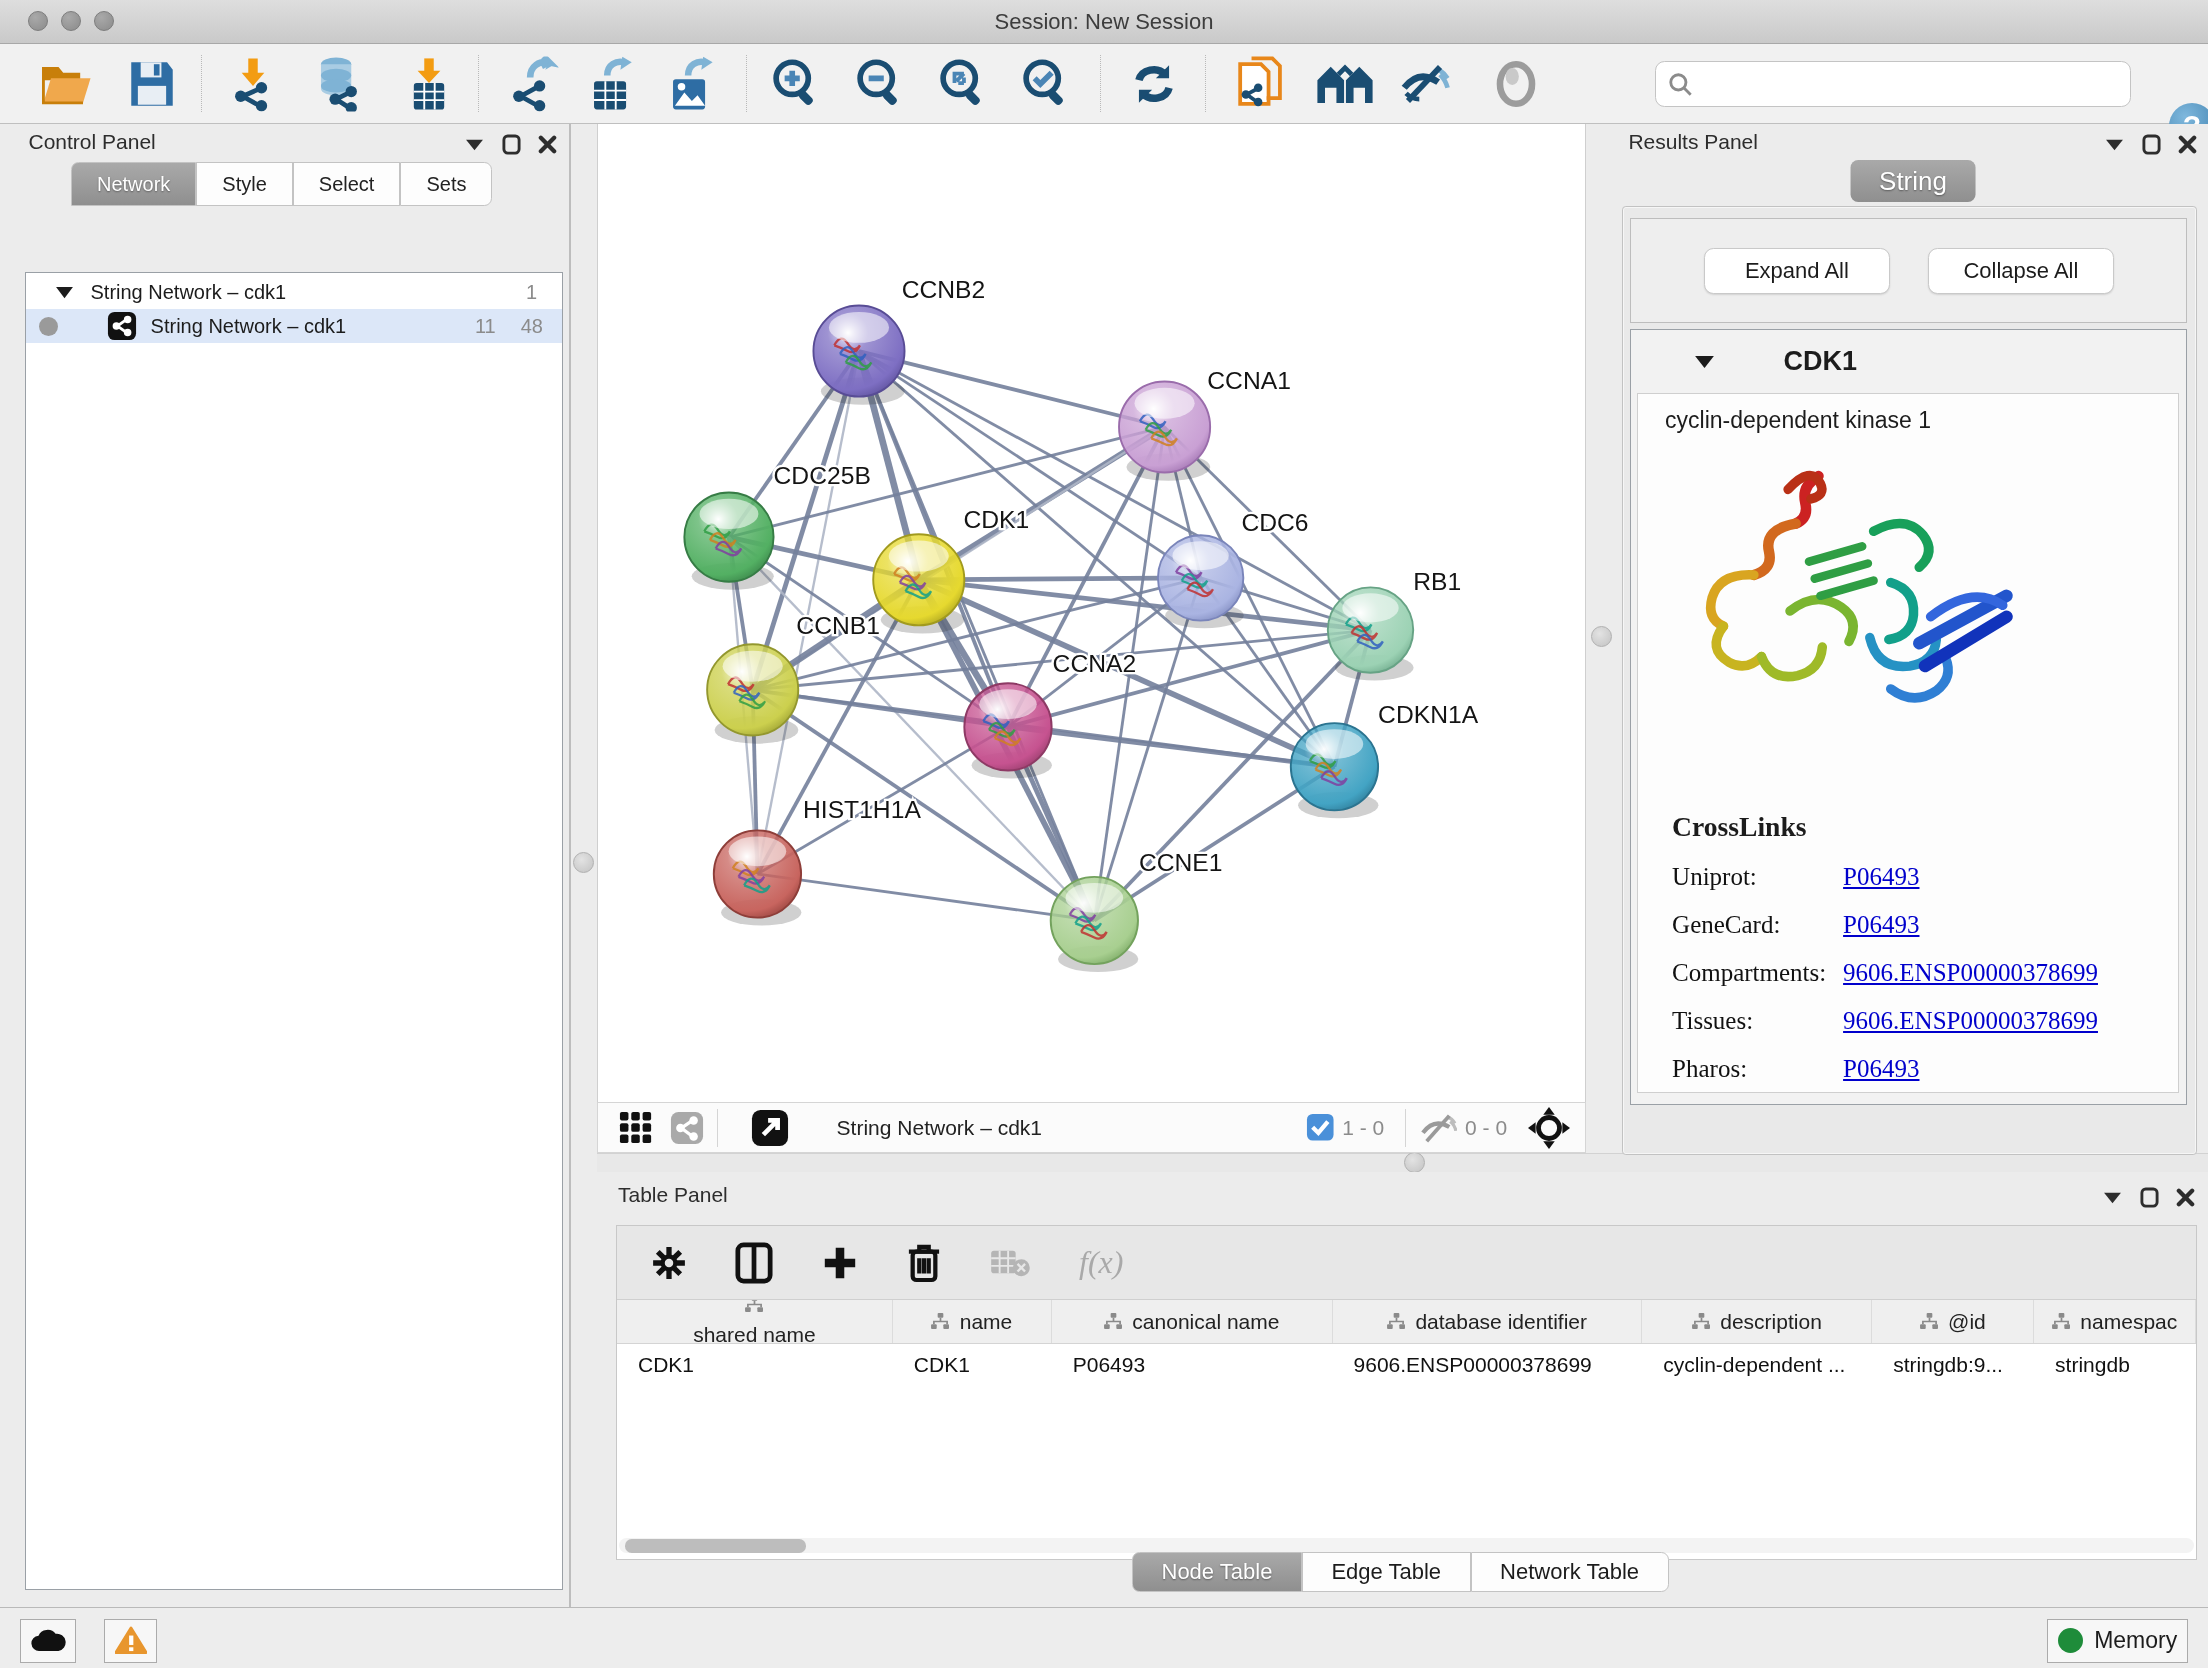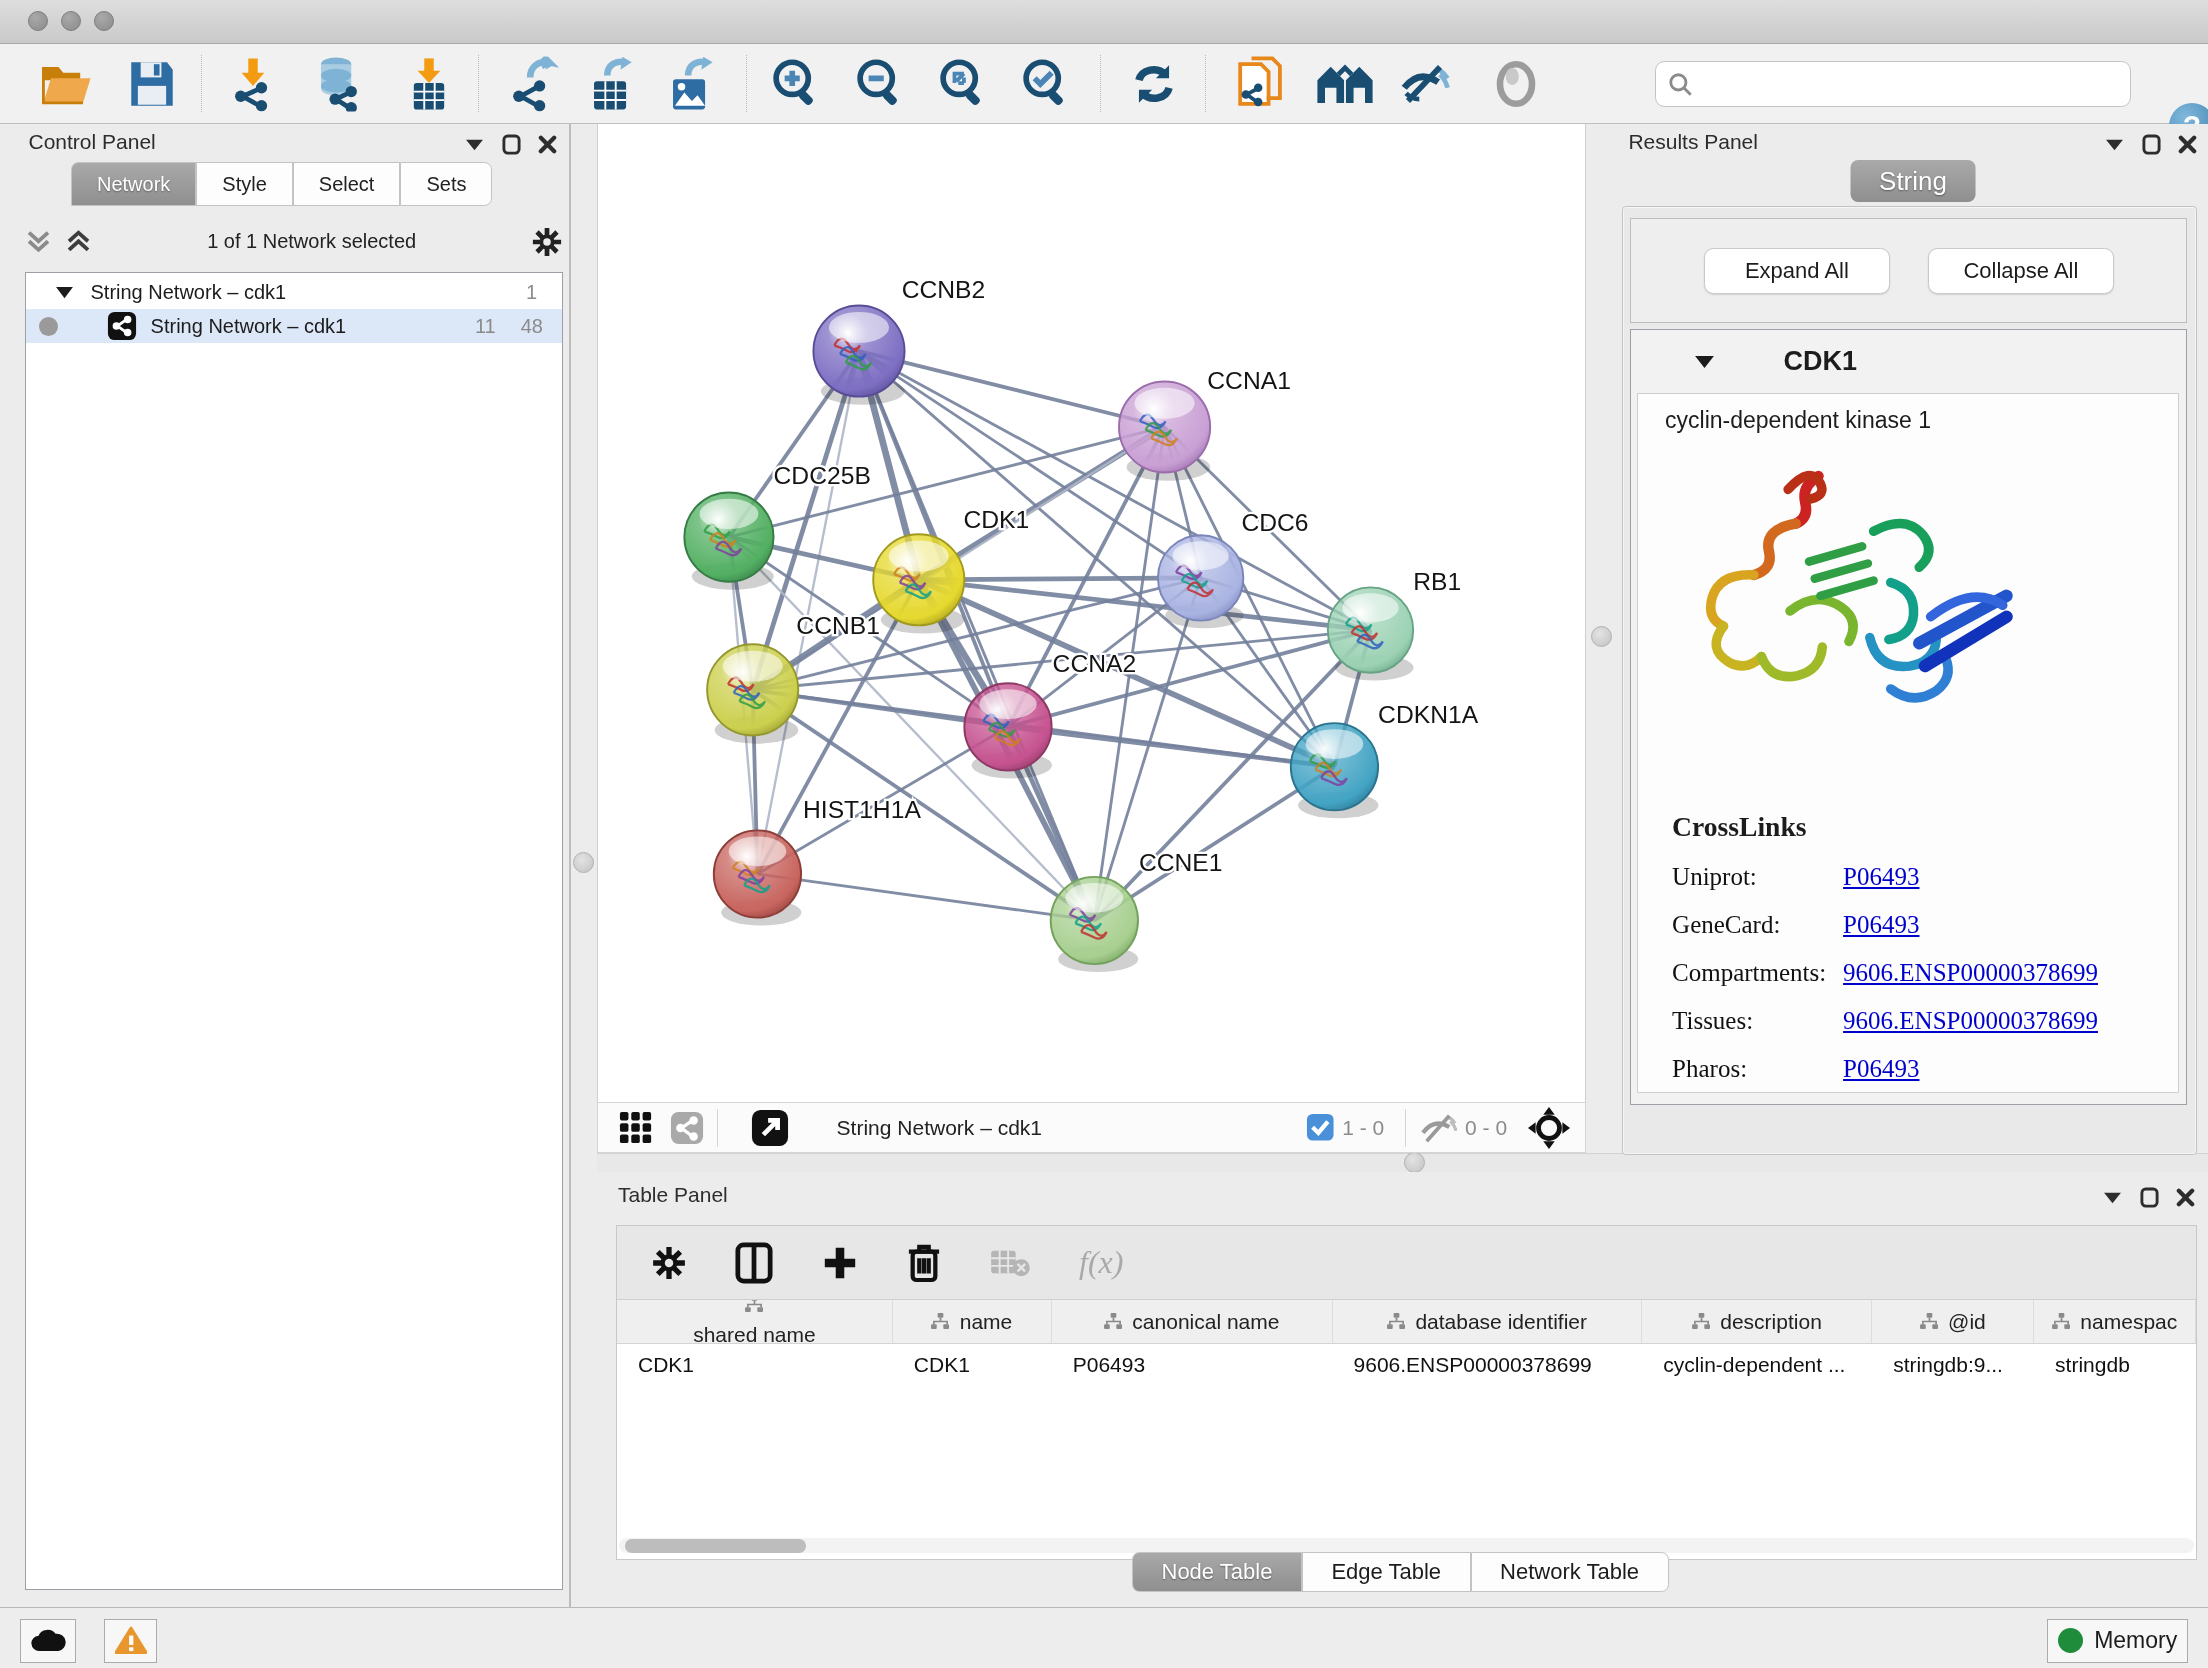--- a/index.html
+++ b/index.html
@@ -123,20 +123,21 @@
 
   svg { display:block; }
 </style>
 </head>
 <body>
 
 <div class="titlebar">
   <div class="traffic" style="left:27.6px"></div>
   <div class="traffic" style="left:61px"></div>
   <div class="traffic" style="left:94px"></div>
+  <div class="win-title">Session: New Session</div>
 </div>
 
 <div class="toolbar">
 
   <span class="tb-icon" style="left:67px">
     <svg width="55" height="49" viewBox="0 0 58 52">
         <path d="M4 8 h16 l5 6 h18 v8 H4z" fill="#c87f0a"></path>
         <path d="M4 46 L12 20 h42 L46 46z" fill="#f0a84c"></path>
         <path d="M4 8 v38 h42" fill="none" stroke="#c87f0a" stroke-width="3"></path>
       </svg>
@@ -337,44 +338,20 @@
         <svg width="19" height="19" viewBox="0 0 20 20">
           <path d="M3 3 L17 17 M17 3 L3 17" stroke="#2d2d2d" stroke-width="4.5" stroke-linecap="round"></path>
         </svg>
       </span>
   </div>
   <div class="tabs-row">
     <div class="tab sel">Network</div>
     <div class="tab">Style</div>
     <div class="tab">Select</div>
     <div class="tab">Sets</div>
-  </div>
-  <div class="cp-selrow">
-    <span style="margin-right:13.3px">
-      <svg width="27" height="28.5" viewBox="0 0 28 30">
-          <path d="M4 6 l10 9 10-9 M4 15 l10 9 10-9" stroke="#8b8b8b" stroke-width="4" fill="none"></path>
-        </svg>
-    </span>
-    <span>
-      <svg width="27" height="28.5" viewBox="0 0 28 30">
-          <path d="M4 24 l10-9 10 9 M4 15 l10-9 10 9" stroke="#3d3d3d" stroke-width="4" fill="none"></path>
-        </svg>
-    </span>
-    <span class="lbl">1 of 1 Network selected</span>
-    <span>
-      <svg width="32" height="32" viewBox="0 0 34 34">
-          <g fill="#222">
-            <circle cx="17" cy="17" r="8"></circle>
-            <g stroke="#222" stroke-width="5">
-              <path d="M17 2 v8 M17 24 v8 M2 17 h8 M24 17 h8 M6.4 6.4 l5.6 5.6 M22 22 l5.6 5.6 M27.6 6.4 L22 12 M12 22 l-5.6 5.6"></path>
-            </g>
-          </g>
-          <circle cx="17" cy="17" r="4" fill="#ececec"></circle>
-        </svg>
-    </span>
   </div>
   <div class="tree-box">
     <div class="tree-row1">
       <span style="margin-left:28.5px">
         <svg width="19" height="15" viewBox="0 0 20 16">
             <path d="M1 2 h18 l-9 12z" fill="#1c1c1c"></path>
           </svg>
       </span>
       <span style="margin-left:17px">String Network – cdk1</span>
       <span class="count" style="margin-left:auto; margin-right:25px">1</span>

